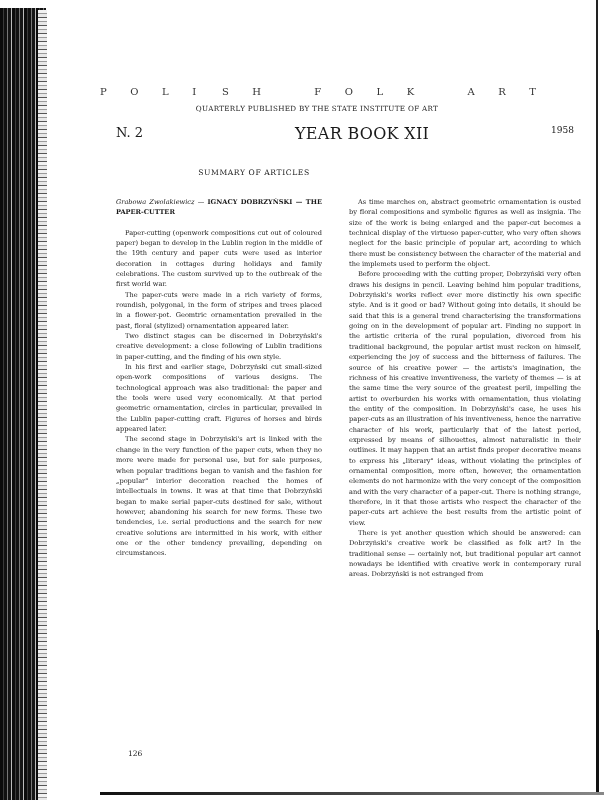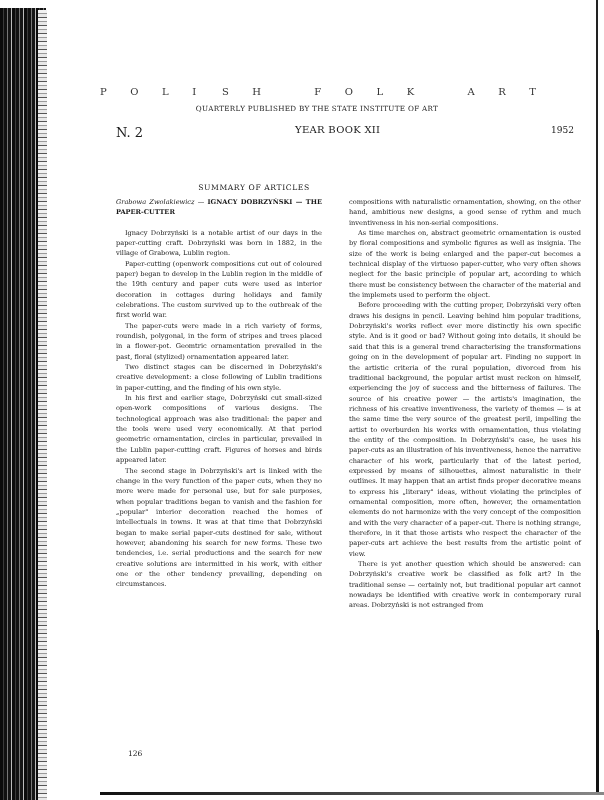--- a/index.html
+++ b/index.html
@@ -31,25 +31,25 @@
     .masthead {
       position: absolute; left: 100px; top: 86px; width: 436px;
       display: flex; justify-content: space-between;
       font-size: 10px; letter-spacing: 0; color: #333;
     }
     .subtitle {
       position: absolute; left: 0; width: 604px; top: 104px; text-align: center;
       font-size: 7.2px; letter-spacing: 0.3px; color: #222; padding-left: 30px; box-sizing: border-box;
     }
     .issue { position: absolute; left: 116px; top: 125px; font-size: 13px; }
-    .yearbook { position: absolute; left: 295px; top: 124px; font-size: 10px; letter-spacing: 0.3px; }
+    .yearbook { position: absolute; left: 295px; top: 124px; font-size: 16px; letter-spacing: 0.3px; }
     .year { position: absolute; left: 551px; top: 125px; font-size: 9px; }
     .summary {
       position: absolute; left: 0; width: 508px; top: 168px; text-align: center;
-      font-size: 7.6px; letter-spacing: 0.6px; box-sizing: border-box; margin-top: 15px;
+      font-size: 7.6px; letter-spacing: 0.6px; box-sizing: border-box;
     }
     .col {
       position: absolute; top: 197px; font-size: 6.6px; line-height: 10.35px;
       text-align: justify; font-family: "DejaVu Serif", serif;
     }
     .col-left { left: 116px; width: 206px; }
     .col-right { left: 349px; width: 232px; top: 197px; }
     .col p { margin: 0; text-indent: 9px; }
     .col p.noindent { text-indent: 0; }
     .byline { margin: 0 0 10px 0; font-size: 6.6px; line-height: 10.3px; }
@@ -81,39 +81,37 @@
     <span style="min-width: 6px;">K</span>
     <span style="min-width: 6px;"></span>
     <span style="min-width: 6px;">A</span>
     <span style="min-width: 6px;">R</span>
     <span style="min-width: 6px;">T</span>
   </div>
 
 <div class="subtitle">QUARTERLY PUBLISHED BY THE STATE INSTITUTE OF ART</div>
 <div class="issue">N. 2</div>
 <div class="yearbook">YEAR BOOK XII</div>
-<div class="year">1952</div>
+<div class="year">1958</div>
 <div class="summary">SUMMARY OF ARTICLES</div>
 
 <div class="col col-left">
   <div class="byline">
     <span class="author">Grabowa Zwolakiewicz</span><span> — </span><span class="title">IGNACY DOBRZYŃSKI — THE PAPER-CUTTER</span>
   </div>
   <div id="left-paras">
-      <p>Ignacy Dobrzyński is a notable artist of our days in the paper-cutting craft. Dobrzyński was born in 1882, in the village of Grabowa, Lublin region.</p>
       <p>Paper-cutting (openwork compositions cut out of coloured paper) began to develop in the Lublin region in the middle of the 19th century and paper cuts were used as interior decoration in cottages during holidays and family celebrations. The custom survived up to the outbreak of the first world war.</p>
       <p>The paper-cuts were made in a rich variety of forms, roundish, polygonal, in the form of stripes and trees placed in a flower-pot. Geomtric ornamentation prevailed in the past, floral (stylized) ornamentation appeared later.</p>
       <p>Two distinct stages can be discerned in Dobrzyński's creative development: a close following of Lublin traditions in paper-cutting, and the finding of his own style.</p>
       <p>In his first and earlier stage, Dobrzyński cut small-sized open-work compositions of various designs. The technological approach was also traditional: the paper and the tools were used very economically. At that period geometric ornamentation, circles in particular, prevailed in the Lublin paper-cutting craft. Figures of horses and birds appeared later.</p>
       <p>The second stage in Dobrzyński's art is linked with the change in the very function of the paper cuts, when they no more were made for personal use, but for sale purposes, when popular traditions began to vanish and the fashion for „popular" interior decoration reached the homes of intellectuals in towns. It was at that time that Dobrzyński began to make serial paper-cuts destined for sale, without however, abandoning his search for new forms. These two tendencies, i.e. serial productions and the search for new creative solutions are intermitted in his work, with either one or the other tendency prevailing, depending on circumstances.</p>
     </div>
 </div>
 
 <div class="col col-right">
   <div id="right-paras">
-      <p class="noindent">compositions with naturalistic ornamentation, showing, on the other hand, ambitious new designs, a good sense of rythm and much inventiveness in his non-serial compositions.</p>
       <p>As time marches on, abstract geometric ornamentation is ousted by floral compositions and symbolic figures as well as insignia. The size of the work is being enlarged and the paper-cut becomes a technical display of the virtuoso paper-cutter, who very often shows neglect for the basic principle of popular art, according to which there must be consistency between the character of the material and the implemets used to perform the object.</p>
       <p>Before proceeding with the cutting proper, Dobrzyński very often draws his designs in pencil. Leaving behind him popular traditions, Dobrzyński's works reflect ever more distinctly his own specific style. And is it good or bad? Without going into details, it should be said that this is a general trend characterising the transformations going on in the development of popular art. Finding no support in the artistic criteria of the rural population, divorced from his traditional background, the popular artist must reckon on himself, experiencing the joy of success and the bitterness of failures. The source of his creative power — the artists's imagination, the richness of his creative inventiveness, the variety of themes — is at the same time the very source of the greatest peril, impelling the artist to overburden his works with ornamentation, thus violating the entity of the composition. In Dobrzyński's case, he uses his paper-cuts as an illustration of his inventiveness, hence the narrative character of his work, particularly that of the latest period, expressed by means of silhouettes, almost naturalistic in their outlines. It may happen that an artist finds proper decorative means to express his „literary" ideas, without violating the principles of ornamental composition, more often, however, the ornamentation elements do not harmonize with the very concept of the composition and with the very character of a paper-cut. There is nothing strange, therefore, in it that those artists who respect the character of the paper-cuts art achieve the best results from the artistic point of view.</p>
       <p>There is yet another question which should be answered: can Dobrzyński's creative work be classified as folk art? In the traditional sense — certainly not, but traditional popular art cannot nowadays be identified with creative work in contemporary rural areas. Dobrzyński is not estranged from</p>
     </div>
 </div>
 
 <div class="page-num">126</div>
 
 </body></html>

